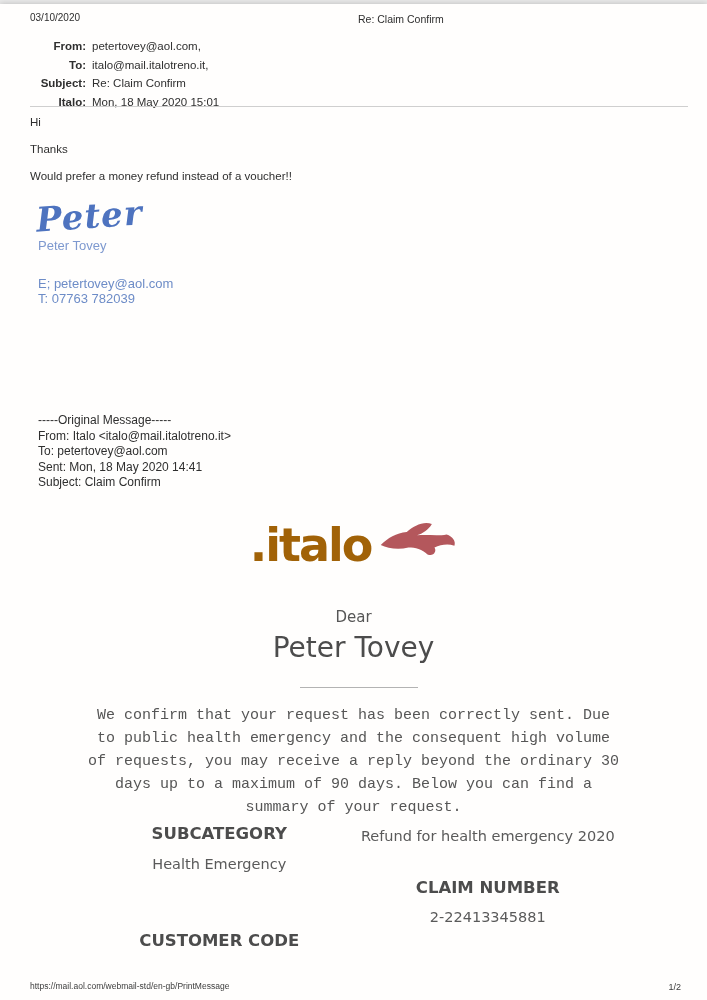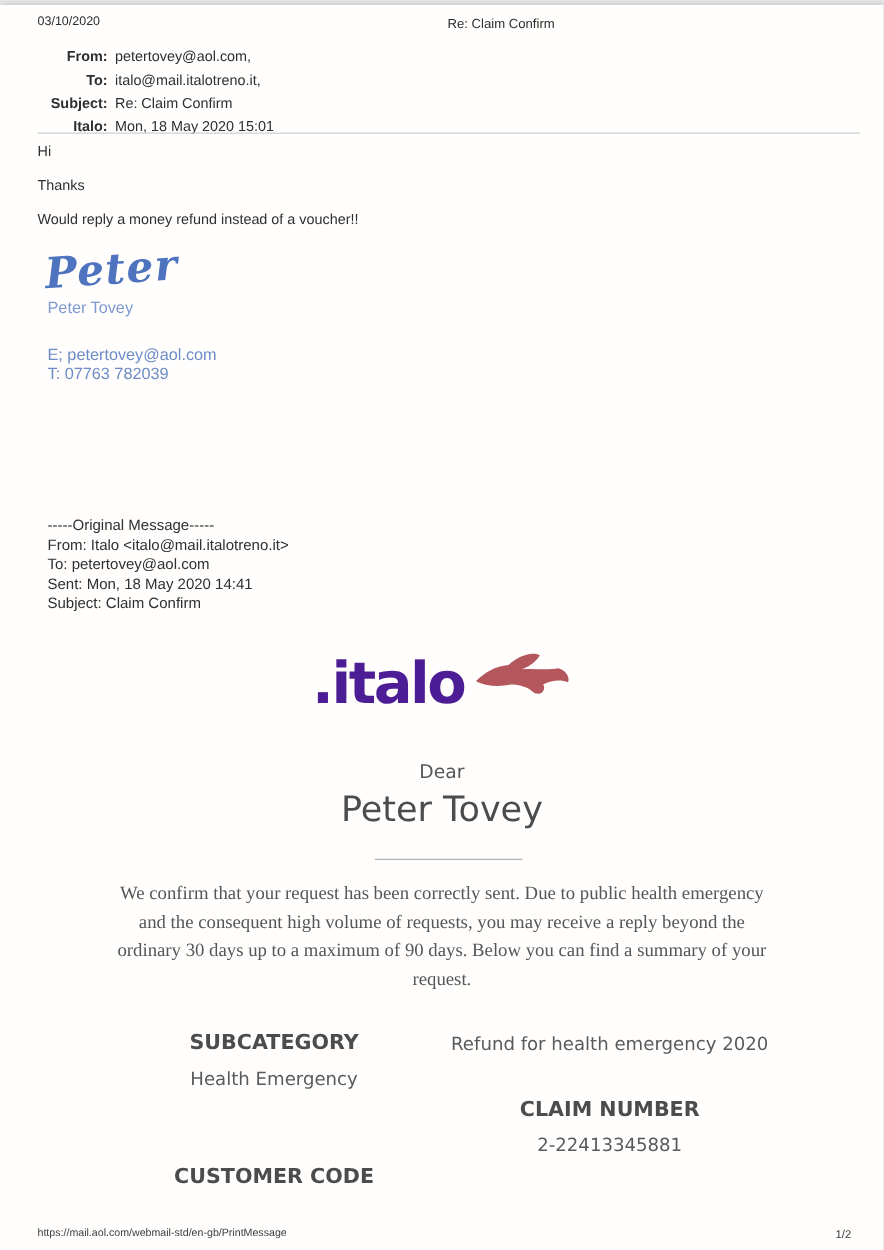--- a/index.html
+++ b/index.html
@@ -37,32 +37,32 @@
   .contact{position:absolute;left:38px;top:272px;font-size:13px;line-height:15px;color:#6d8cc7;}
 
   
   .orig{position:absolute;left:38px;top:409px;font-size:12px;line-height:15.5px;color:#2f2f2f;}
 
   
   .italo-logo{position:absolute;left:0;top:516px;width:707px;display:flex;
     align-items:flex-end;justify-content:center;}
   .logo-text{
     font-family:"DejaVu Sans",sans-serif;font-weight:bold;font-size:46px;
-    line-height:46px;color:#4c1d95;letter-spacing:-2px;
+    line-height:46px;color:#a16207;letter-spacing:-2px;
   }
   .logo-hare{margin-left:8px;margin-bottom:2px;}
 
   .dear{position:absolute;left:0;top:604px;width:707px;text-align:center;
     font-family:"DejaVu Sans",sans-serif;font-size:15px;color:#565656;}
   .recipient{position:absolute;left:0;top:627px;width:707px;text-align:center;
     font-family:"DejaVu Sans",sans-serif;font-size:28px;color:#4c4c4c;}
   .mini-divider{position:absolute;left:300px;top:683px;width:118px;height:0;
     border-top:1px solid #b3b3b3;}
   .confirm-par{position:absolute;left:85px;top:700px;width:537px;text-align:center;
-    font-family:Liberation Serif, serif;font-size:15px;line-height:23px;color:#565656;}
+    font-family:Liberation Mono, monospace;font-size:15px;line-height:23px;color:#565656;}
 
   .summary{position:absolute;left:85px;top:812px;width:537px;
     display:grid;grid-template-columns:1fr 1fr;row-gap:0;
     font-family:"DejaVu Sans",sans-serif;text-align:center;}
   .sum-label{font-weight:bold;font-size:16.5px;color:#4c4c4c;padding-top:8px;}
   .sum-value{font-size:14.5px;color:#5a5a5a;padding-top:12px;}
   .row2{padding-top:34px;}
 </style>
 </head>
 <body>
@@ -87,21 +87,21 @@
     </div>
     <div class="hrow">
       <span class="hlabel">Italo:</span>
       <span class="hvalue">Mon, 18 May 2020 15:01</span>
     </div>
   </div>
   <div class="top-rule"></div>
 
   <div class="body-line l-hi">Hi</div>
   <div class="body-line l-thanks">Thanks</div>
-  <div class="body-line l-msg">Would reply a money refund instead of a voucher!!</div>
+  <div class="body-line l-msg">Would prefer a money refund instead of a voucher!!</div>
 
   <div class="sig-script">Peter</div>
   <div class="sig-name">Peter Tovey</div>
 
   <div class="contact">
     <div>E; petertovey@aol.com</div>
     <div>T: 07763 782039</div>
   </div>
 
   <div class="orig">

